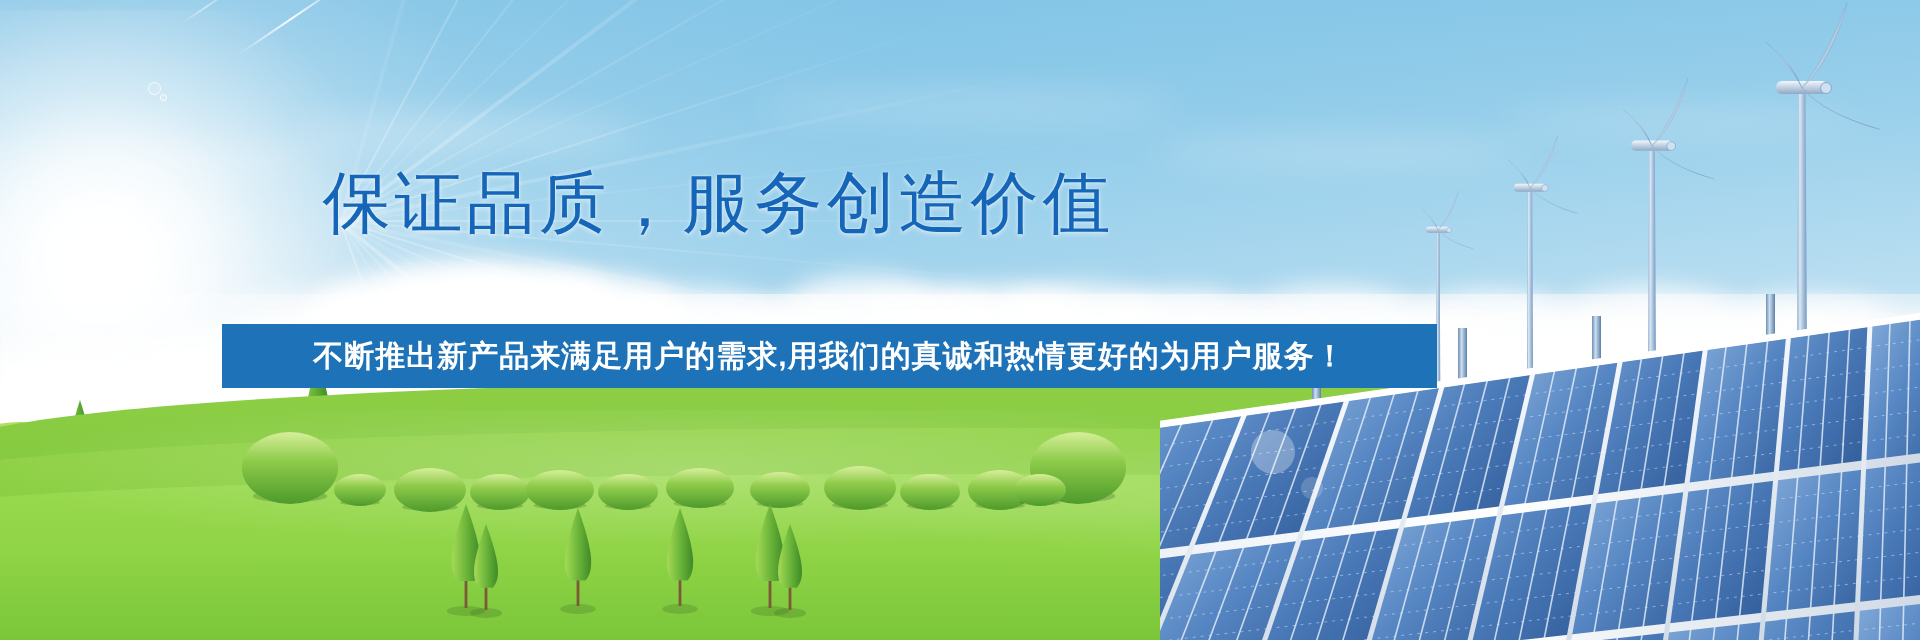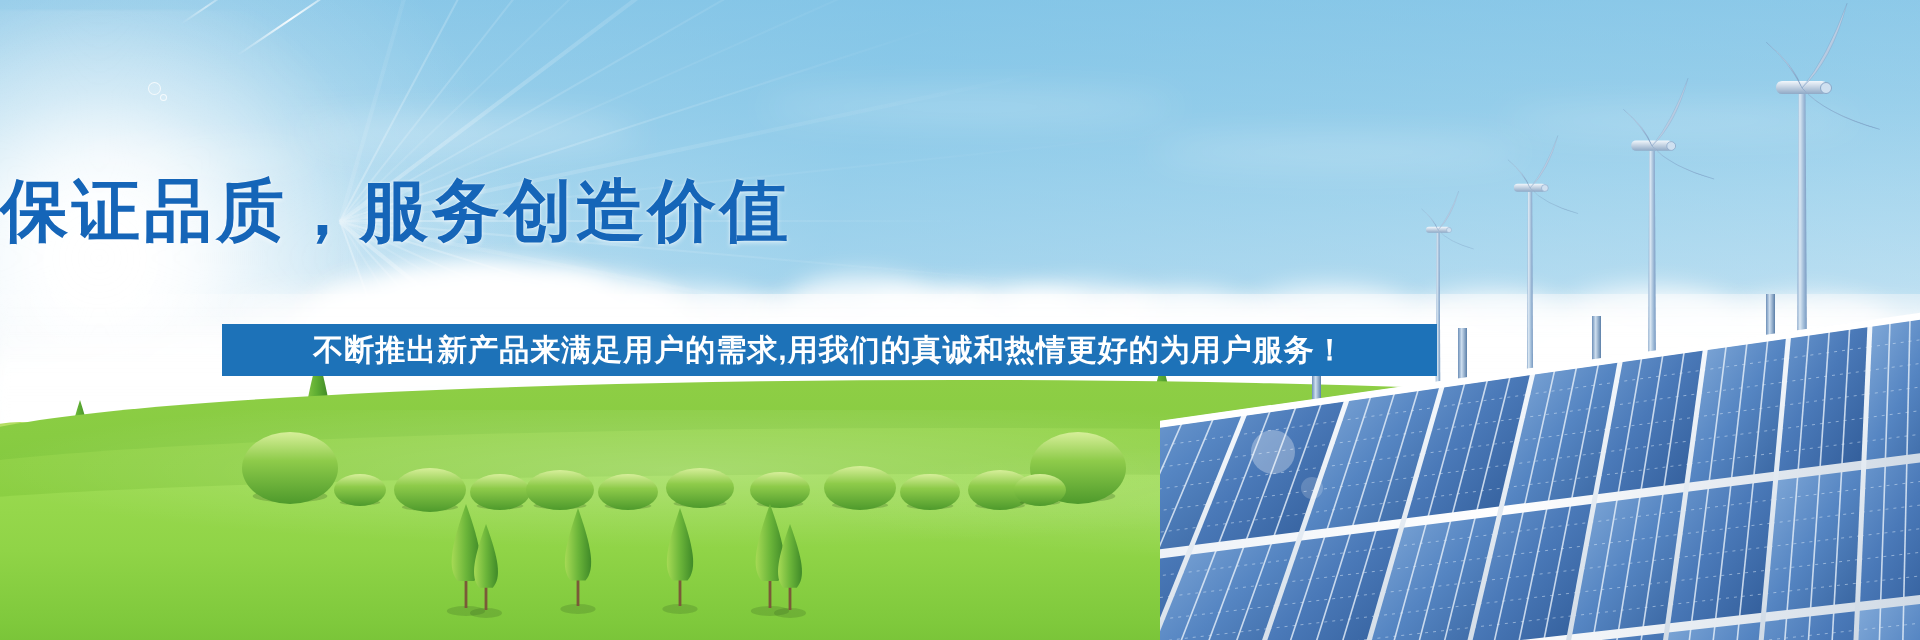--- a/index.html
+++ b/index.html
@@ -120,33 +120,33 @@
 
   
   .solar-wrap {
     position:absolute; right:0; bottom:0;
     width:760px; height:360px;
     overflow:hidden;
   }
 
   
   .headline {
-    position:absolute; left:0; top:176px; width:1437px;
-    text-align:left;
+    position:absolute; left:0; top:168px; width:1437px;
+    text-align:center;
     font-size:68px;
-    font-weight:bold;
+    font-weight:normal;
     letter-spacing:4px;
     color:#1565B8;
     text-shadow:0 2px 5px rgba(255,255,255,.55), 0 0 2px rgba(255,255,255,.7);
     white-space:nowrap;
     line-height:1;
   }
   .subbar {
     position:absolute; left:222px; top:324px;
-    width:1215px; height:52px;
+    width:1215px; height:64px;
     background:#1d72b8;
     display:flex; align-items:center; justify-content:center;
   }
   .subbar-text {
     color:#ffffff;
     font-size:30px;
     font-weight:bold;
     letter-spacing:1px;
     white-space:nowrap;
   }

